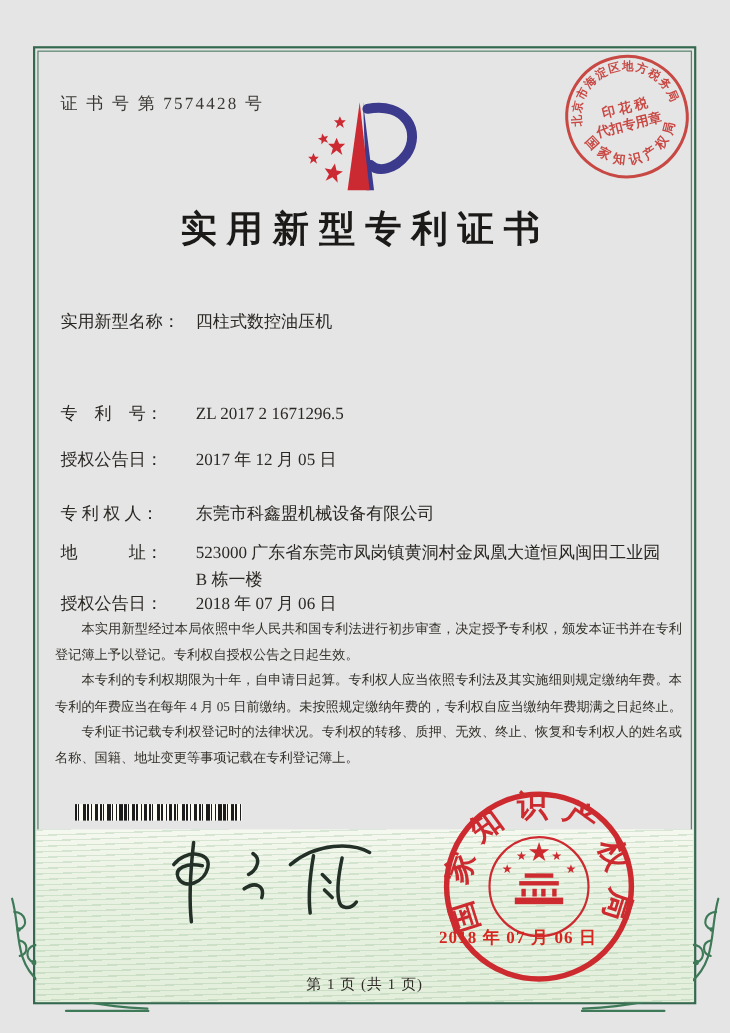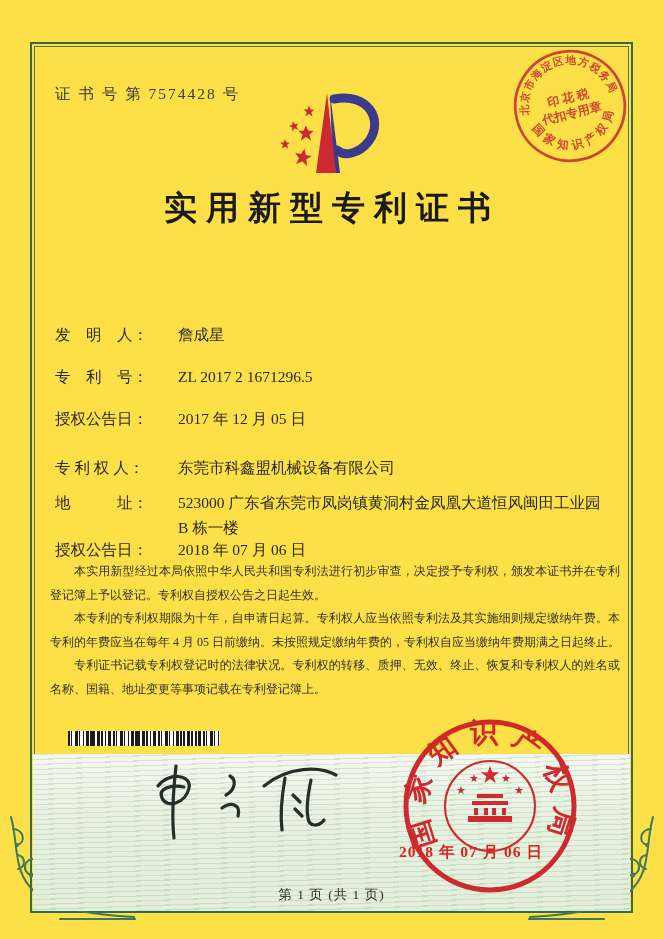--- a/index.html
+++ b/index.html
@@ -1,18 +1,18 @@
 <!DOCTYPE html>
 <html><head>
 <meta charset="utf-8">
 <style>
   html,body{margin:0;padding:0;background:#888;}
   .page{
     position:relative;width:664px;height:939px;margin:0 auto;
-    background:#fde047;overflow:hidden;
+    background:#e5e5e5;overflow:hidden;
     font-family:"Liberation Serif","DejaVu Serif",serif;color:#2e2b28;
   }
   .frame{position:absolute;left:30px;top:42px;right:31px;bottom:26px;border:2px solid #35694f;}
   .frame::after{content:"";position:absolute;inset:2px;border:1px solid #4a7a60;}
   .cert-no{position:absolute;left:55px;top:84px;font-size:15.5px;letter-spacing:2px;color:#3a3733;}
   .logo{position:absolute;left:272px;top:84px;}
   .tax-stamp{position:absolute;left:510px;top:46px;transform:rotate(-14deg);opacity:.88;}
   .title{position:absolute;left:0;right:0;top:186px;text-align:center;
     font-size:33px;font-weight:700;letter-spacing:9px;color:#1c1a18;}
   .frow{position:absolute;left:55px;right:46px;font-size:15.5px;line-height:25px;color:#2b2824;}
@@ -111,22 +111,22 @@
     </text>
     <text font-size="11" fill="#c5332e" letter-spacing="4" font-family="Liberation Serif,serif" font-weight="700">
       <textPath href="#taxBottom" startOffset="50%" text-anchor="middle">国家知识产权局</textPath>
     </text>
     <text x="57" y="53" text-anchor="middle" font-size="11.5" fill="#c5332e" font-weight="700" font-family="Liberation Serif,serif">印 花 税</text>
     <text x="57" y="68" text-anchor="middle" font-size="11.5" fill="#c5332e" font-weight="700" font-family="Liberation Serif,serif">代扣专用章</text>
   </svg>
 
   <div class="title">实用新型专利证书</div>
 
-  <div class="frow" style="top:322px">
-    <span class="flabel">发　明　人：</span><span class="fvalue">詹成星</span>
+  <div class="frow" style="top:280px">
+    <span class="flabel">实用新型名称：</span><span class="fvalue">四柱式数控油压机</span>
   </div>
   <div class="frow" style="top:364px">
     <span class="flabel">专　利　号：</span><span class="fvalue">ZL 2017 2 1671296.5</span>
   </div>
   <div class="frow" style="top:406px">
     <span class="flabel">授权公告日：</span><span class="fvalue">2017 年 12 月 05 日</span>
   </div>
   <div class="frow" style="top:455px">
     <span class="flabel">专 利 权 人：</span><span class="fvalue">东莞市科鑫盟机械设备有限公司</span>
   </div>

